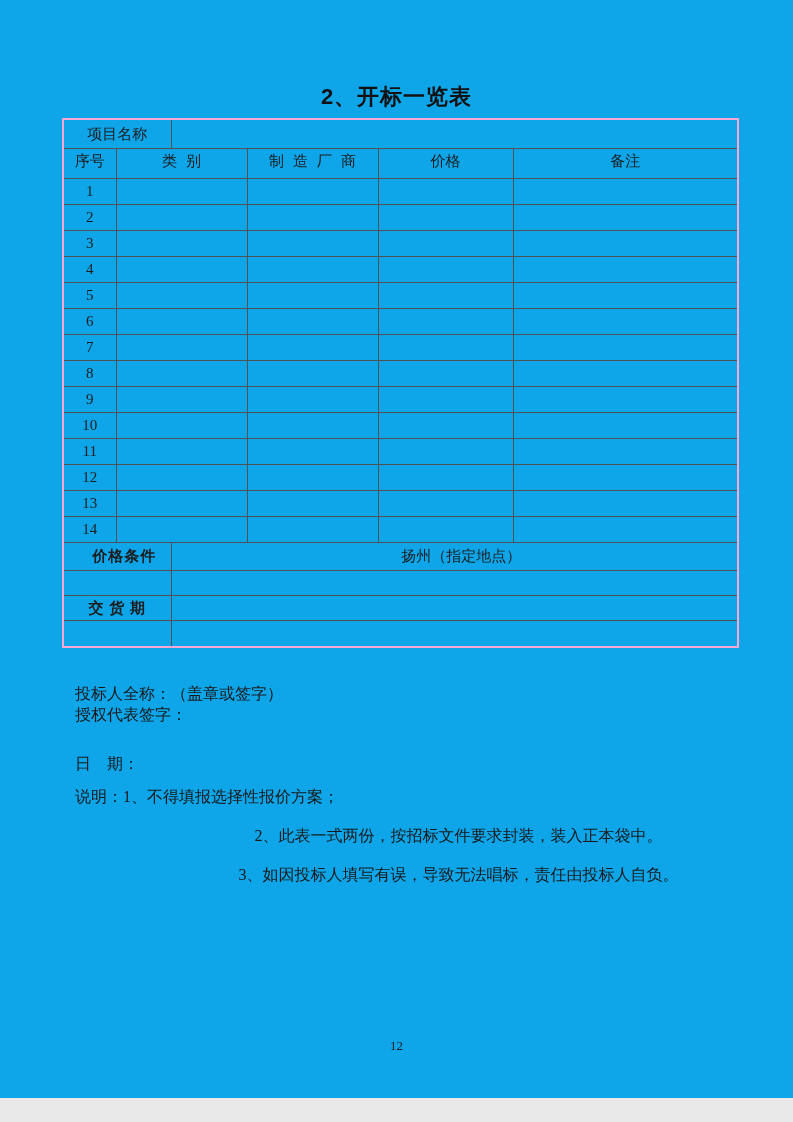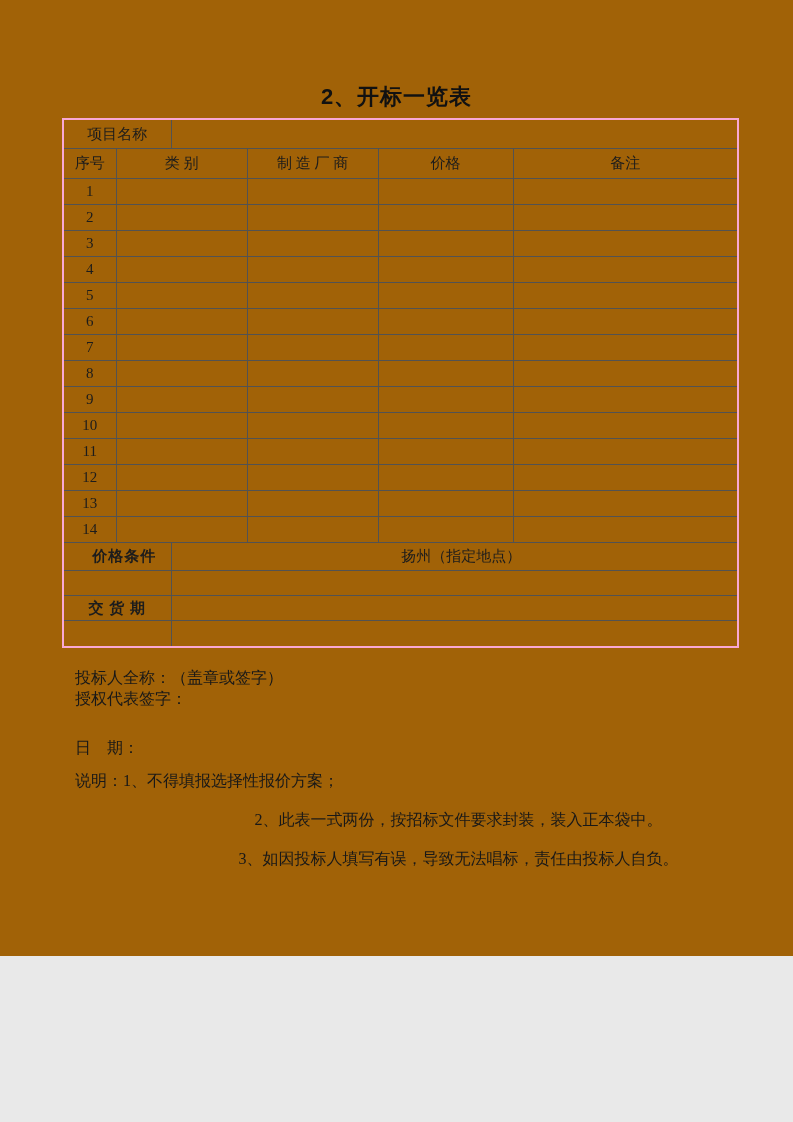--- a/index.html
+++ b/index.html
@@ -1,22 +1,22 @@
 <!DOCTYPE html>
 <html><head>
 <meta charset="utf-8">
 <style>
   * { margin: 0; padding: 0; box-sizing: border-box; }
   html, body { background: #e9e9e9; }
   .page {
     position: relative;
     width: 793px;
-    height: 956px;
+    height: 1098px;
     margin: 0 auto;
-    background: #a16207;
+    background: #0ea5e9;
     font-family: "Liberation Serif", "DejaVu Serif", serif;
     color: #1c1c1c;
     overflow: hidden;
   }
   .doc-title {
     margin-top: 82px;
     text-align: center;
     font-family: "Liberation Sans", "DejaVu Sans", sans-serif;
     font-weight: bold;
     font-size: 22px;
@@ -36,31 +36,31 @@
     border: 1px solid #525252;
     font-size: 15px;
     line-height: 18px;
     text-align: center;
     vertical-align: middle;
     padding: 2px 3px;
     overflow: hidden;
     white-space: nowrap;
   }
   tr.row-project   td { height: 29px; }
-  tr.row-header    td { height: 30px; }
+  tr.row-header    td { height: 30px; font-family: Liberation Mono, monospace; }
   tr.row-item      td { height: 26px; }
   tr.row-price     td { height: 28px; padding-left: 17px; }
   tr.row-blank1    td { height: 25px; }
   tr.row-delivery  td { height: 25px; }
   tr.row-blank2    td { height: 27px; }
   td.cell-left { text-align: left; padding-left: 14px; }
   td.bold-label { font-weight: bold; letter-spacing: 1px; }
   .text-block { margin-left: 75px; font-size: 16px; color: #181818; }
   .sig-line   { line-height: 21px; }
-  .sig-bidder { margin-top: 19px; }
+  .sig-bidder { margin-top: 35px; }
   .sig-rep    { }
   .sig-date   { margin-top: 28px; }
   .note-line  { line-height: 21px; }
   .note-first { margin-top: 12px; }
   .note-rest  { margin-top: 18px; padding-left: 49px; text-align: center; }
   .page-number {
     position: absolute;
     top: 1038px;
     left: 0;
     width: 100%;

